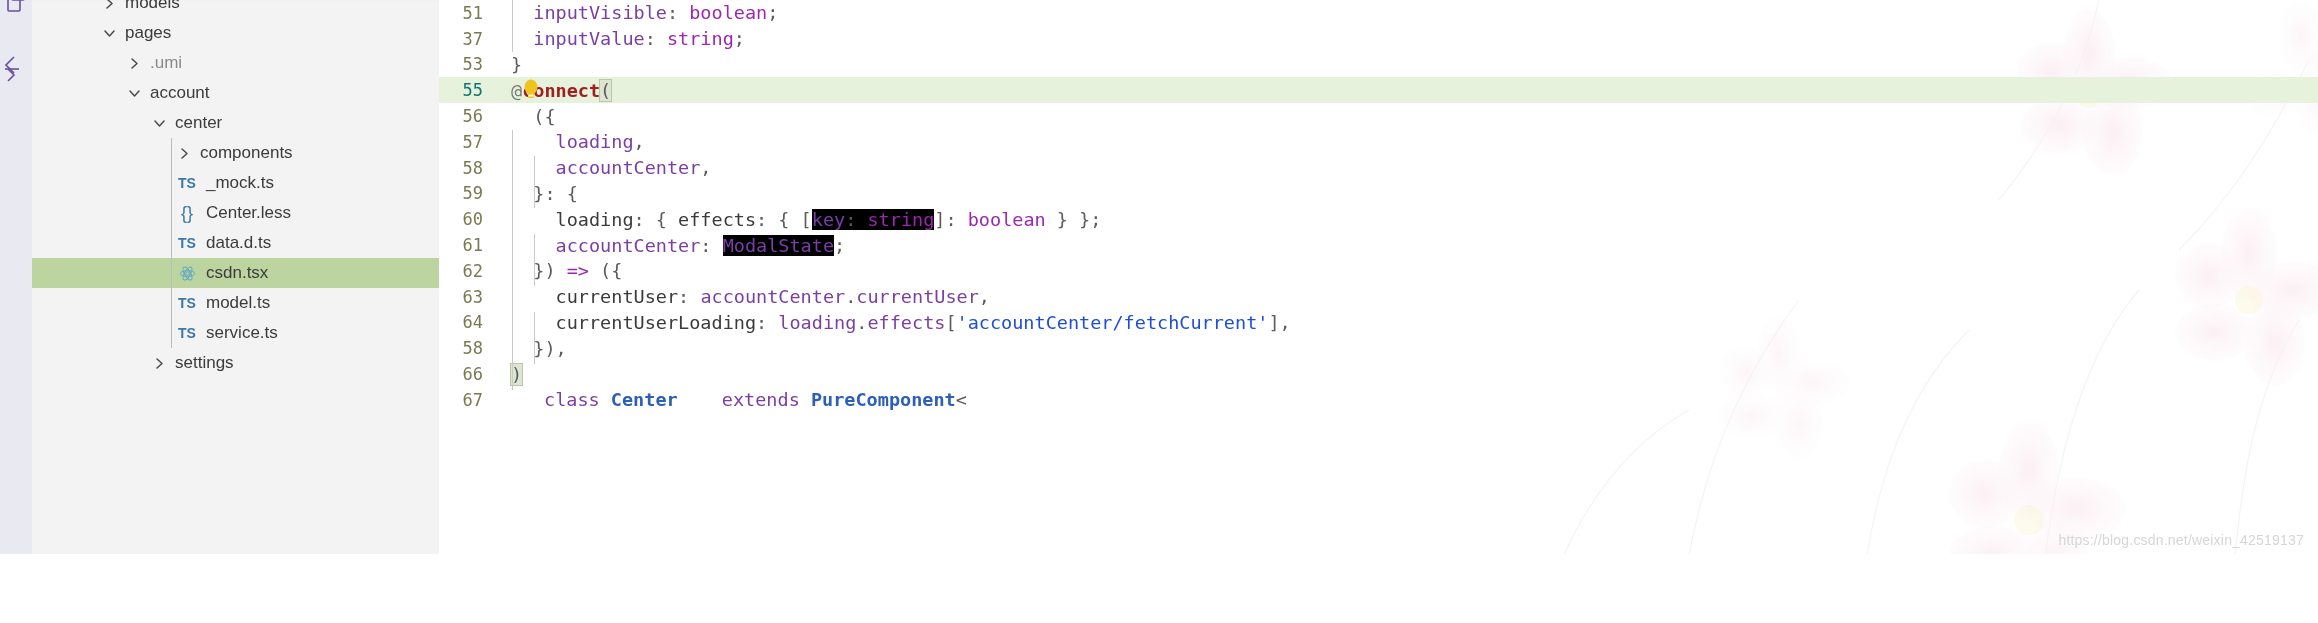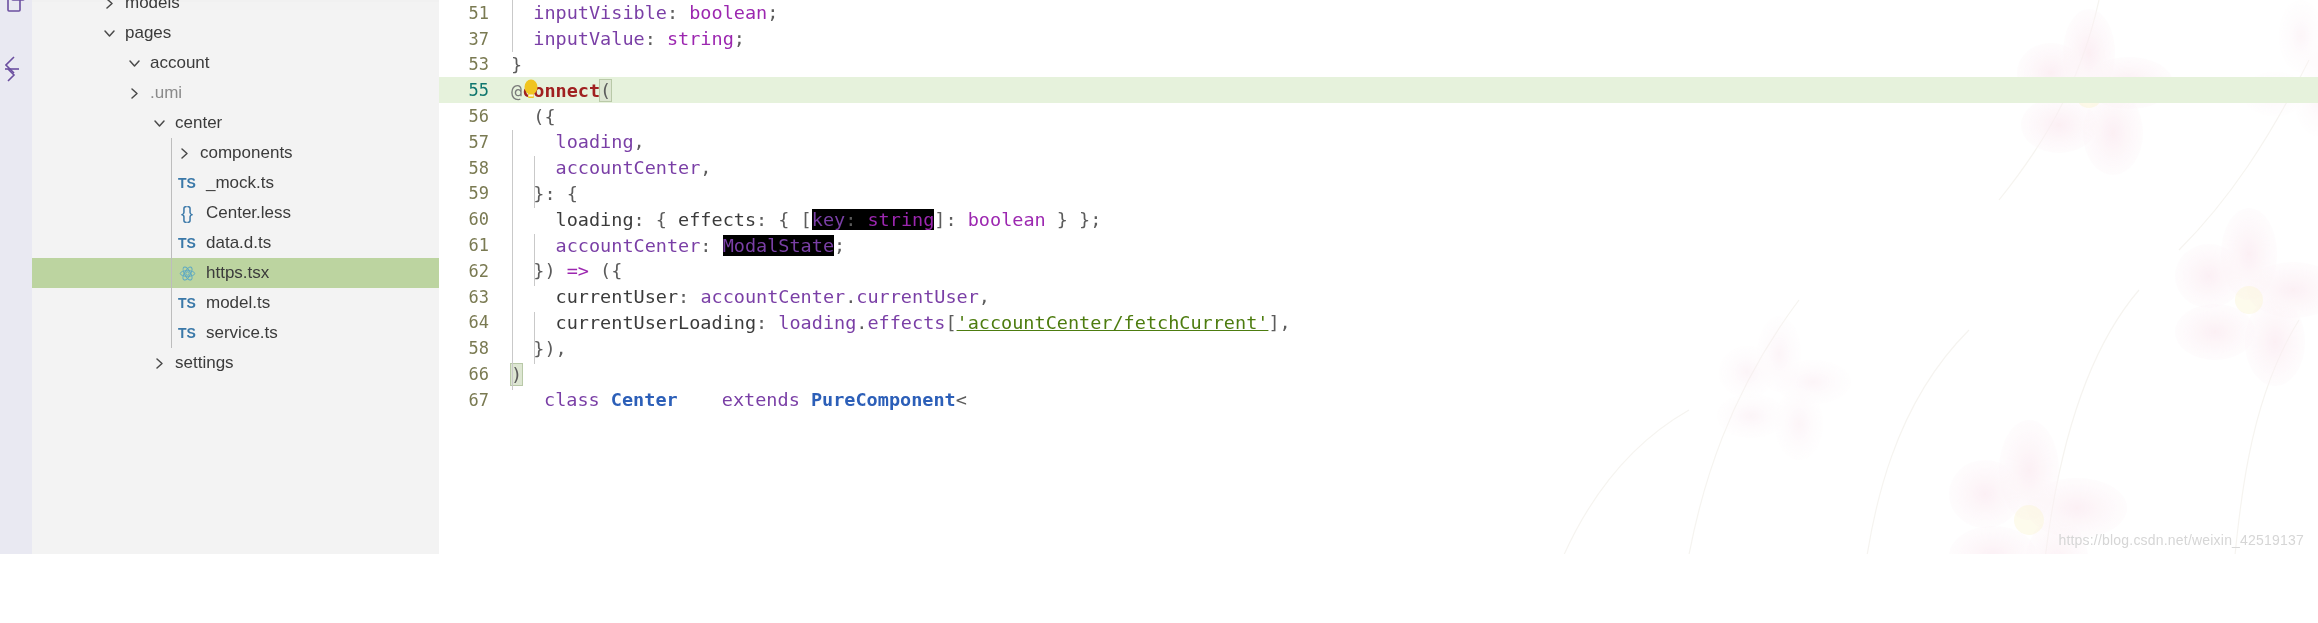--- a/index.html
+++ b/index.html
@@ -117,40 +117,40 @@
     font-family: "DejaVu Sans Mono", monospace;
     font-size: 18.5px;
     white-space: pre;
     color: #383838;
   }
   .code-line.current { background: #e6f2dc; }
   .code-line .gutter {
     width: 72px;
     flex: 0 0 72px;
     text-align: right;
-    padding-right: 22px;
+    padding-right: 28px;
     color: #7a7a52;
     font-family: "DejaVu Sans Mono", monospace;
     font-size: 17px;
     user-select: none;
   }
   .code-line.current .gutter { color: #0f766e; }
   .code-line .ctext {
     position: relative;
     padding-left: 0;
   }
 
   
   .t-plain   { color: #383838; }
   .t-ident   { color: #7a3fa6; }
   .t-prop    { color: #3b3b3b; }
   .t-kw      { color: #9c27b0; }
   .t-deco    { color: #a02020; font-weight: 700; }
   .t-at      { color: #7a7a7a; }
-  .t-str     { color: #4d7c0f; text-decoration: underline; }
+  .t-str     { color: #1d4ed8; }
   .t-type    { color: #7a3fa6; }
   .t-classkw { color: #7a3fa6; margin-left: 33px; }
   .t-classnm { color: #2c5fb8; font-weight: 700; }
   .t-punc    { color: #5c5c5c; }
   .t-arrow   { color: #9c27b0; }
   .hl-pink   { background: #000000; }
   .bracket-match {
     background: #dde6d2;
     outline: 1px solid #b9c9a8;
   }
@@ -218,34 +218,34 @@
           <div class="twisty">
             <svg width="13" height="11" viewBox="0 0 13 11" fill="none" stroke="#4a4a4a" stroke-width="1.5" stroke-linecap="round" stroke-linejoin="round">
               <polyline points="2,3 6.5,8 11,3"></polyline>
             </svg>
           </div>
           <span class="label">pages</span>
         </div>
         <div class="row">
           <div style="width: 92px; flex: 0 0 92px;"></div>
           <div class="twisty">
+            <svg width="11" height="13" viewBox="0 0 11 13" fill="none" stroke="#4a4a4a" stroke-width="1.5" stroke-linecap="round" stroke-linejoin="round">
+              <polyline points="3,2 8,6.5 3,11"></polyline>
+            </svg>
+          </div>
+          <span class="label dim">.umi</span>
+        </div>
+        <div class="row">
+          <div style="width: 92px; flex: 0 0 92px;"></div>
+          <div class="twisty">
             <svg width="13" height="11" viewBox="0 0 13 11" fill="none" stroke="#4a4a4a" stroke-width="1.5" stroke-linecap="round" stroke-linejoin="round">
               <polyline points="2,3 6.5,8 11,3"></polyline>
             </svg>
           </div>
           <span class="label">account</span>
-        </div>
-        <div class="row">
-          <div style="width: 92px; flex: 0 0 92px;"></div>
-          <div class="twisty">
-            <svg width="11" height="13" viewBox="0 0 11 13" fill="none" stroke="#4a4a4a" stroke-width="1.5" stroke-linecap="round" stroke-linejoin="round">
-              <polyline points="3,2 8,6.5 3,11"></polyline>
-            </svg>
-          </div>
-          <span class="label dim">.umi</span>
         </div>
         <div class="row">
           <div style="width: 117px; flex: 0 0 117px;"></div>
           <div class="twisty">
             <svg width="13" height="11" viewBox="0 0 13 11" fill="none" stroke="#4a4a4a" stroke-width="1.5" stroke-linecap="round" stroke-linejoin="round">
               <polyline points="2,3 6.5,8 11,3"></polyline>
             </svg>
           </div>
           <span class="label">center</span>
         </div>
@@ -276,21 +276,21 @@
         <div class="row selected">
           <div style="width: 142px; flex: 0 0 142px;"></div>
           <div class="ficon react">
             <svg width="17" height="17" viewBox="0 0 20 20" fill="none" stroke="#5aa7c4" stroke-width="1.1">
               <circle cx="10" cy="10" r="2"></circle>
               <ellipse cx="10" cy="10" rx="8.5" ry="3.4"></ellipse>
               <ellipse cx="10" cy="10" rx="8.5" ry="3.4" transform="rotate(60 10 10)"></ellipse>
               <ellipse cx="10" cy="10" rx="8.5" ry="3.4" transform="rotate(120 10 10)"></ellipse>
             </svg>
           </div>
-          <span class="label">https.tsx</span>
+          <span class="label">csdn.tsx</span>
         </div>
         <div class="row">
           <div style="width: 142px; flex: 0 0 142px;"></div>
           <div class="ficon">TS</div>
           <span class="label">model.ts</span>
         </div>
         <div class="row">
           <div style="width: 142px; flex: 0 0 142px;"></div>
           <div class="ficon">TS</div>
           <span class="label">service.ts</span>

